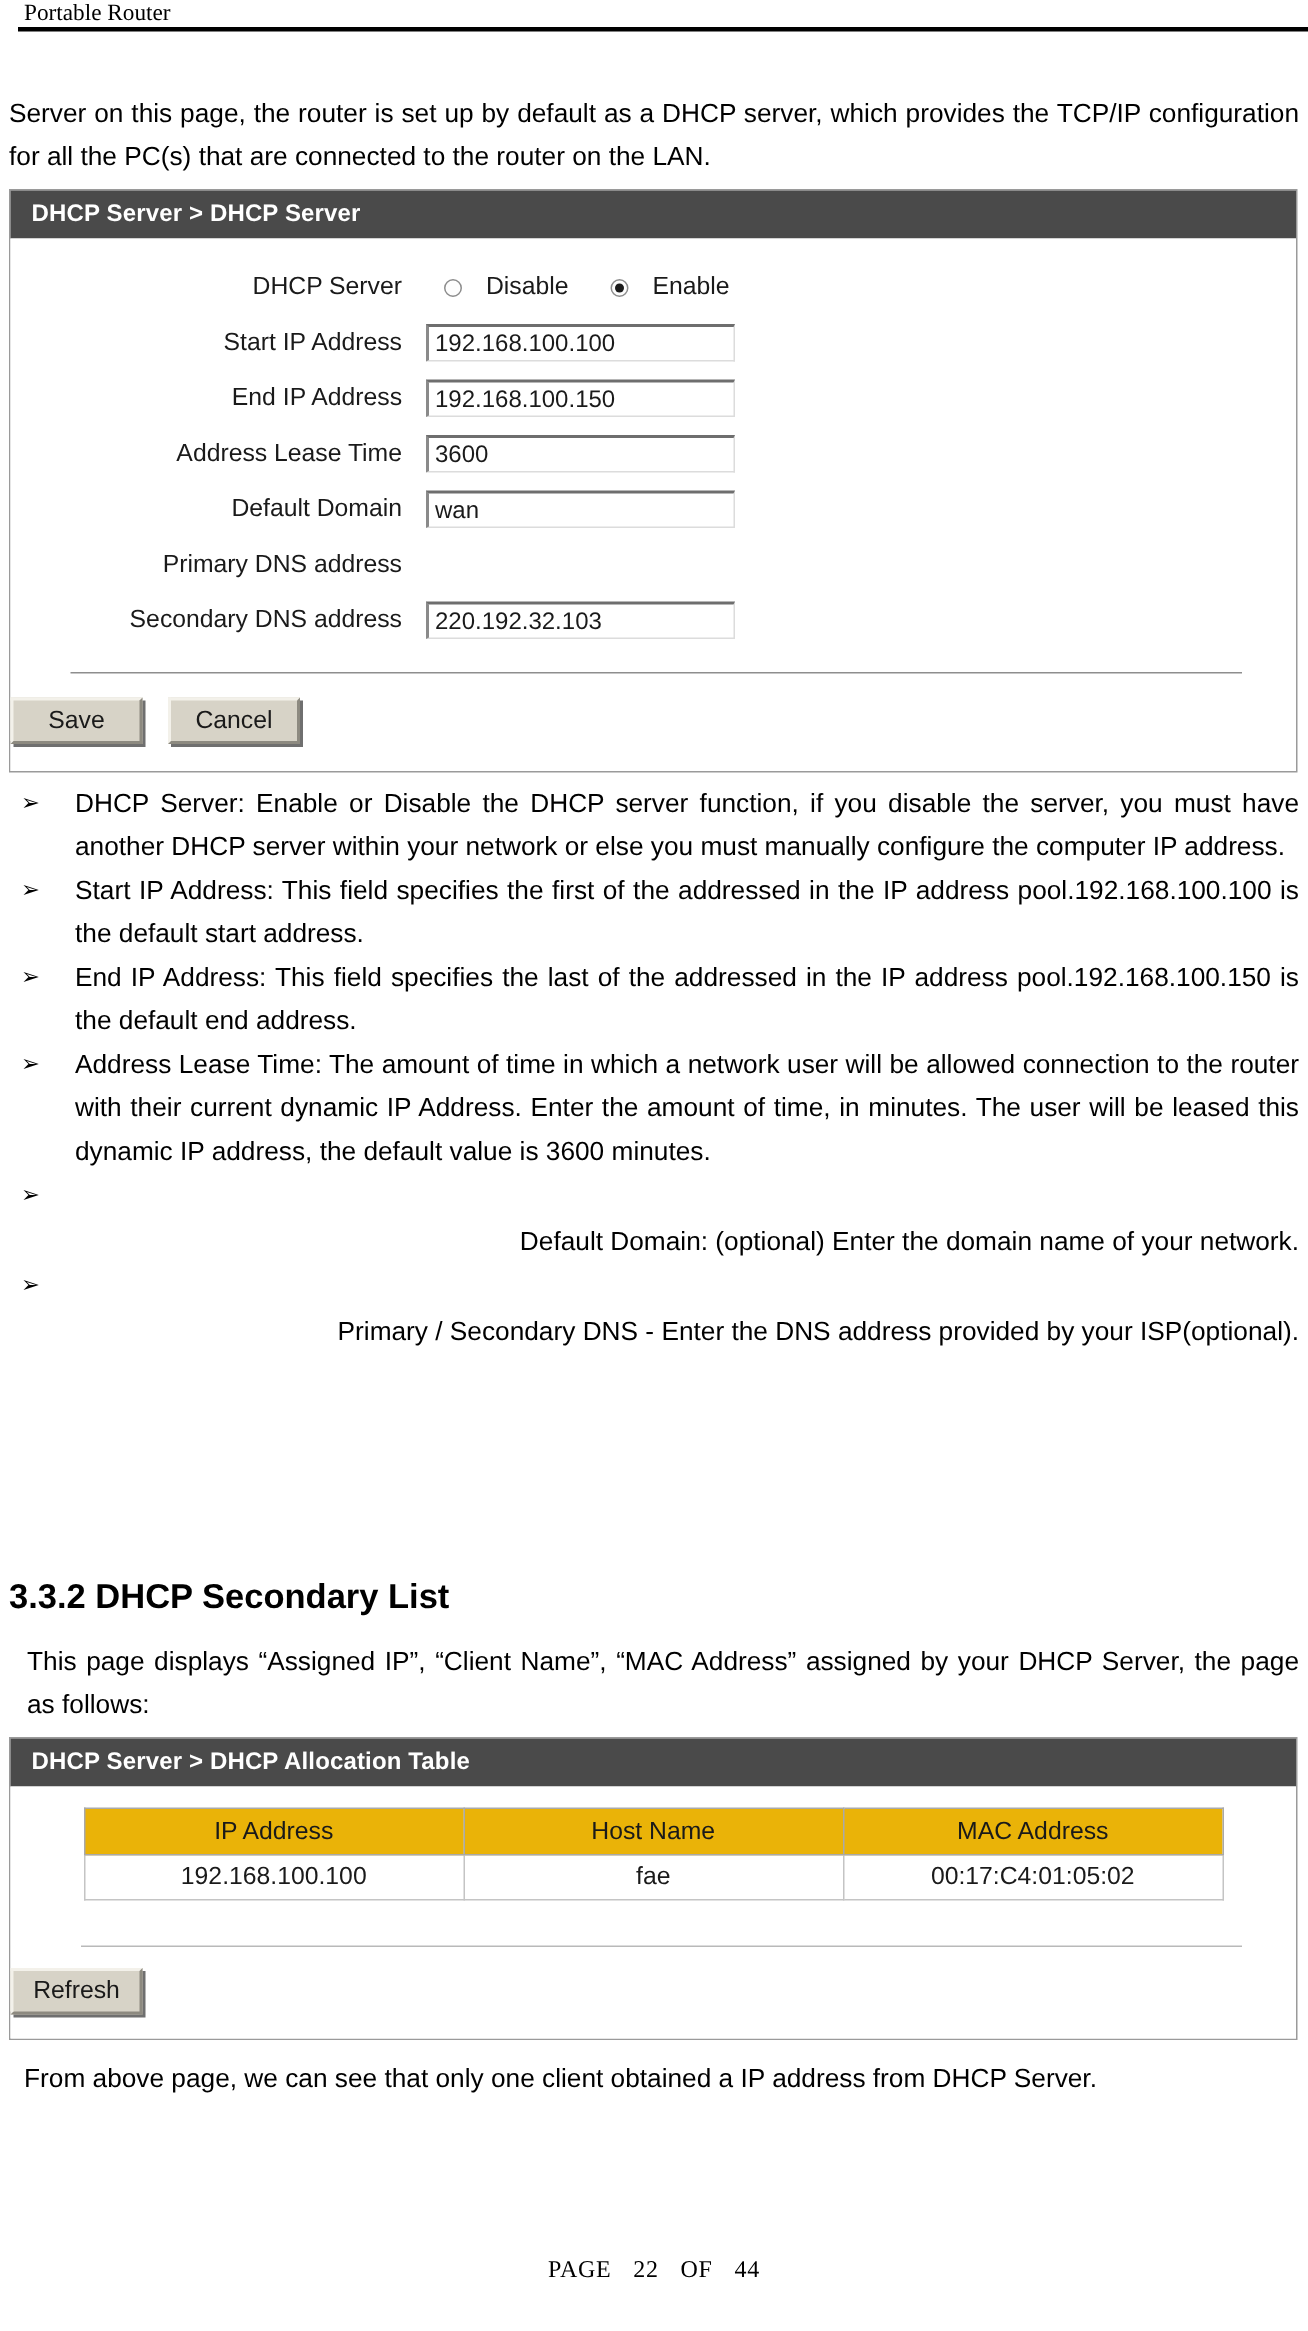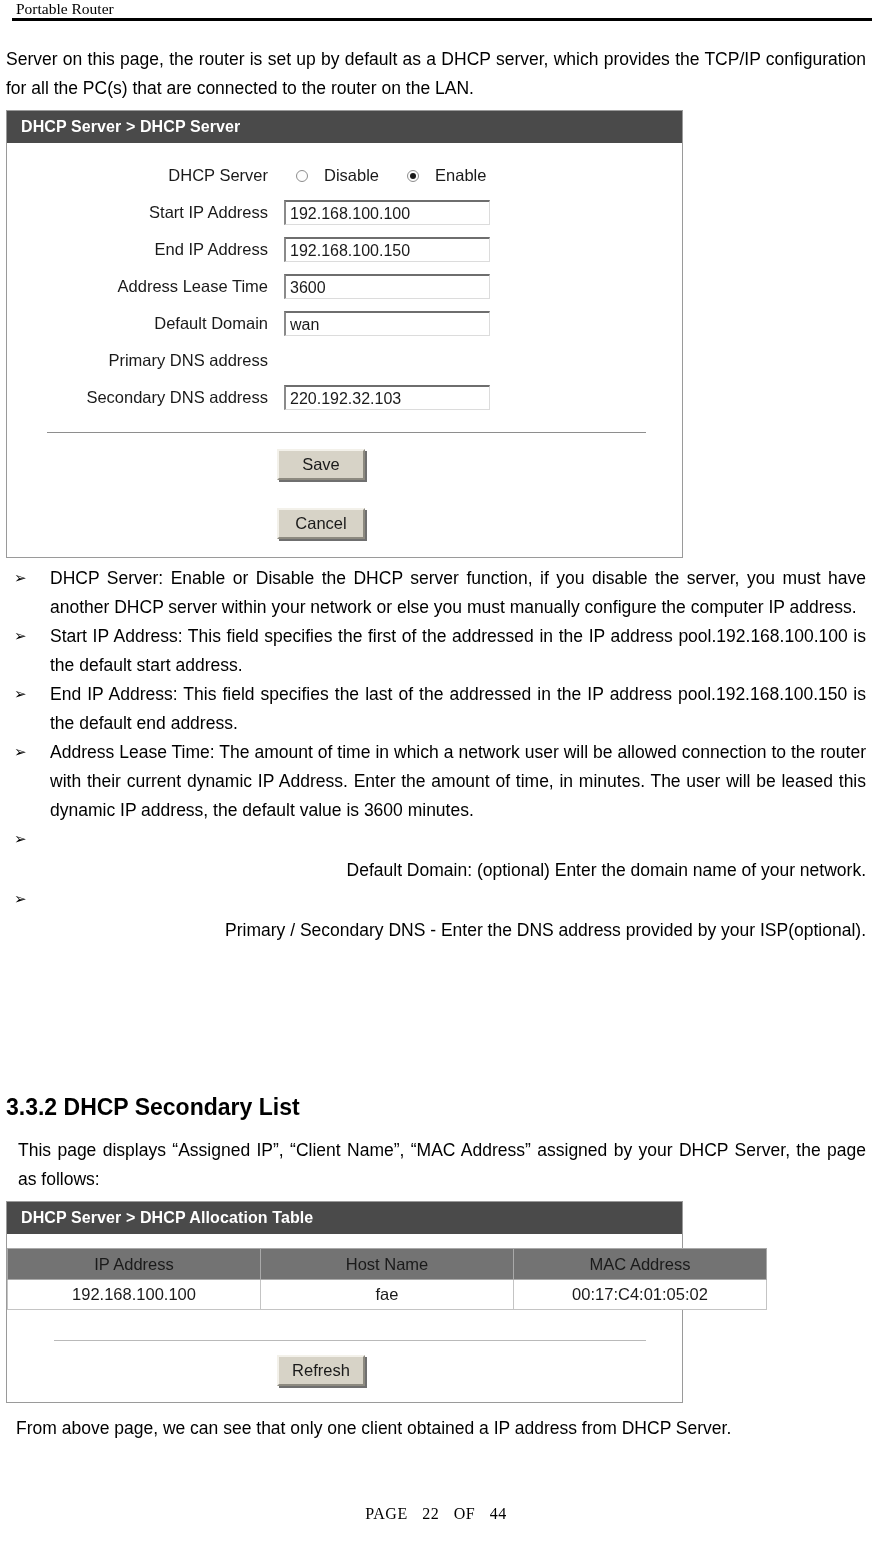--- a/index.html
+++ b/index.html
@@ -40,40 +40,40 @@
     top: 18px;
     width: 872px;
     height: 3px;
     background: #000000;
   }
 
   
   .content {
     position: absolute;
     left: 0;
-    top: 4px;
+    top: 20px;
     width: 872px;
   }
 
   .para {
     font-size: 17.5px;
     line-height: 29px;
     text-align: justify;
     color: #000;
   }
   .para.intro {
     margin: 41px 6px 0 6px;
     text-align: justify;
   }
 
   
   .ui-panel {
     position: relative;
     margin: 7px 0 0 6px;
-    width: 677px;
+    width: 859px;
     box-sizing: border-box;
     border: 1px solid #9a9a9a;
     background: #ffffff;
   }
   .ui-panel .panel-title {
     background: #4a4a4a;
     color: #ffffff;
     font-size: 16px;
     font-weight: bold;
     line-height: 32px;
@@ -170,25 +170,24 @@
   .r-gap { width: 14px; }
 
   
   .panel-divider {
     height: 1px;
     background: #8e8e8e;
     margin: 16px 36px 0 40px;
   }
   .btn-bar {
     display: flex;
-    justify-content: center;
-    align-items: center;
-    gap: 28px;
+    justify-content: flex-start;
+    align-items: center;
+    gap: 17px;
     padding: 16px 47px 18px 0;
-    flex-direction: column;
   }
   .ui-button {
     min-width: 88px;
     height: 31px;
     box-sizing: border-box;
     background: #d7d3c7;
     border-top: 2px solid #f3f1ea;
     border-left: 2px solid #f3f1ea;
     border-right: 2px solid #8d8a80;
     border-bottom: 2px solid #8d8a80;
@@ -255,21 +254,21 @@
   .alloc-wrap {
     padding: 14px 0 0 0;
   }
   .alloc-table {
     margin: 0 auto 0 auto;
     width: 760px;
     border-collapse: collapse;
     table-layout: fixed;
   }
   .alloc-table th {
-    background: #737373;
+    background: #eab308;
     border: 1px solid #a9a9a9;
     font-size: 16.5px;
     font-weight: normal;
     color: #1a1a1a;
     height: 28px;
     text-align: center;
     white-space: nowrap;
   }
   .alloc-table td {
     background: #ffffff;

